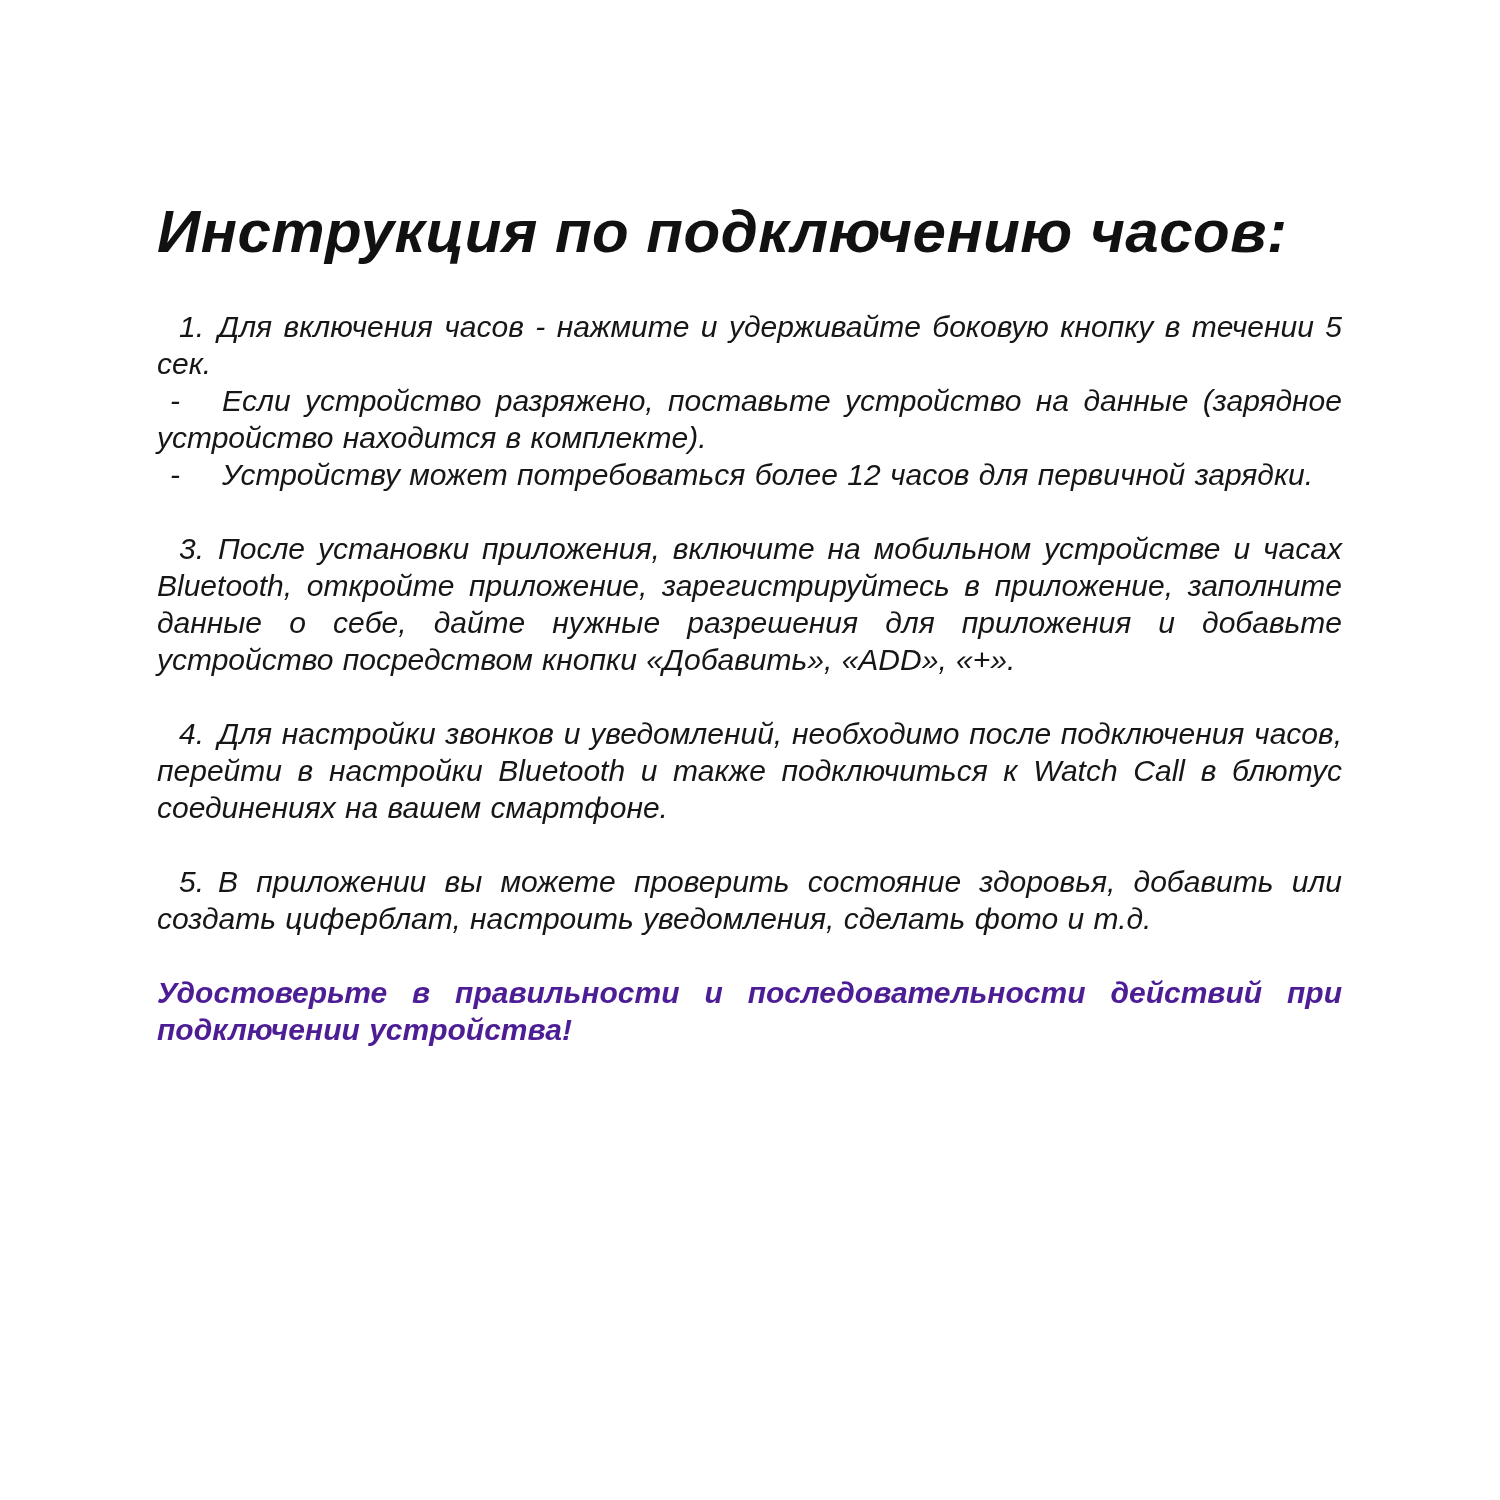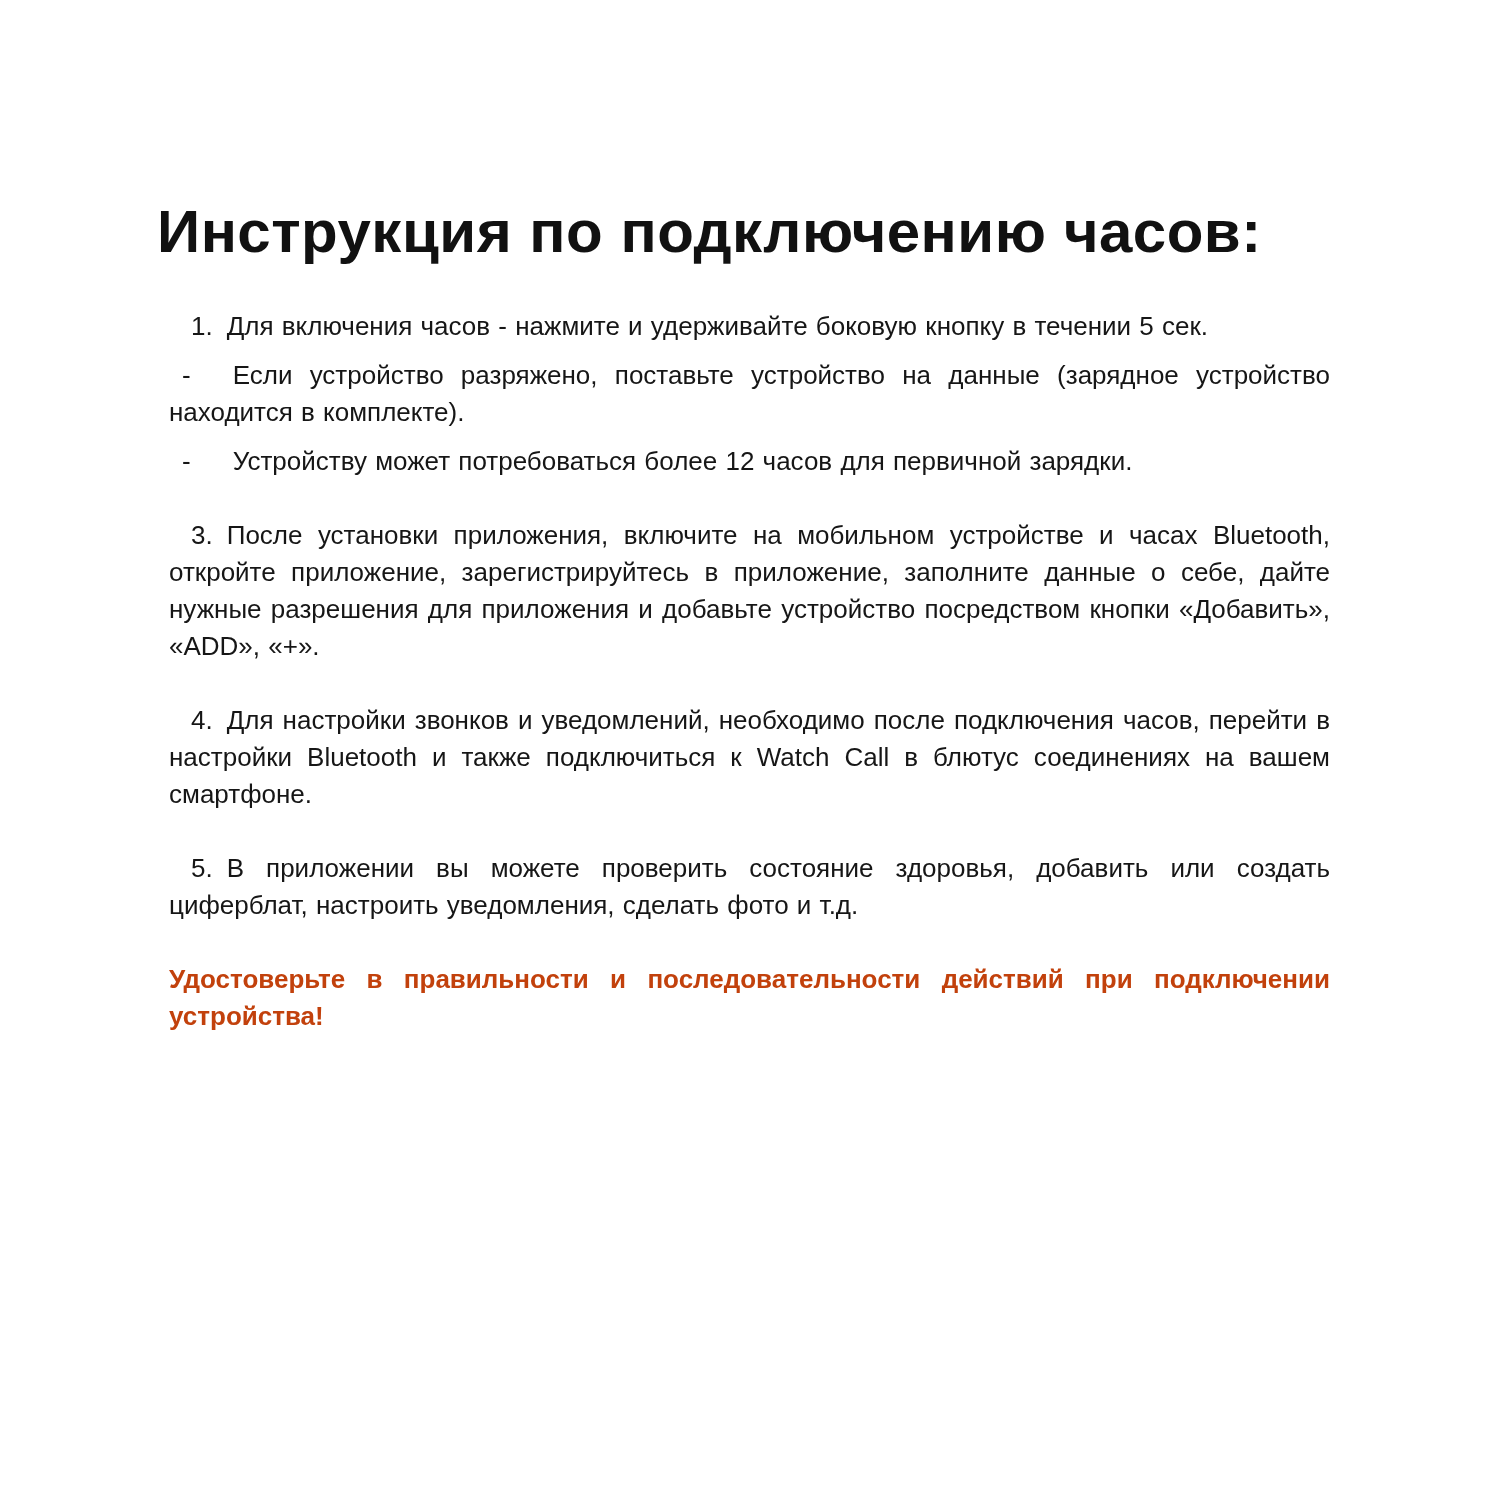--- a/index.html
+++ b/index.html
@@ -12,33 +12,34 @@
     height: 1500px;
     font-family: "Liberation Sans", sans-serif;
     color: #161616;
     overflow: hidden;
   }
   .page {
     box-sizing: border-box;
     width: 1500px;
     height: 1500px;
     padding: 198px 158px 0 157px;
+    font-style: italic;
   }
   h1.doc-title {
     margin: 0 0 42px 0;
     font-size: 60px;
     line-height: 68px;
     font-weight: bold;
     color: #111111;
     letter-spacing: 0.5px;
     white-space: nowrap;
   }
   p.para {
-    margin: 12px;
-    font-size: 26px;
+    margin: 0;
+    font-size: 30px;
     line-height: 37px;
     text-align: justify;
     word-spacing: 1px;
     color: #161616;
   }
   p.para.gap {
     margin-top: 37px;
   }
   p.para.num {
     text-indent: 22px;
@@ -47,21 +48,21 @@
     text-indent: 13px;
   }
   .sep {
     display: inline-block;
     height: 1px;
   }
   .num .sep { width: 14px; }
   .dash .sep { width: 42px; }
   p.para.bold {
     font-weight: bold;
-    color: #c2410c;
+    color: #4c1d95;
   }
 </style>
 </head>
 <body>
 
 <main class="page">
 
   <h1 class="doc-title">Инструкция по подключению часов:</h1>
 
   <p class="para num"><span class="marker">1.</span><span class="sep"></span><span class="ptext">Для включения часов - нажмите и удерживайте боковую кнопку в течении 5 сек.</span></p>

